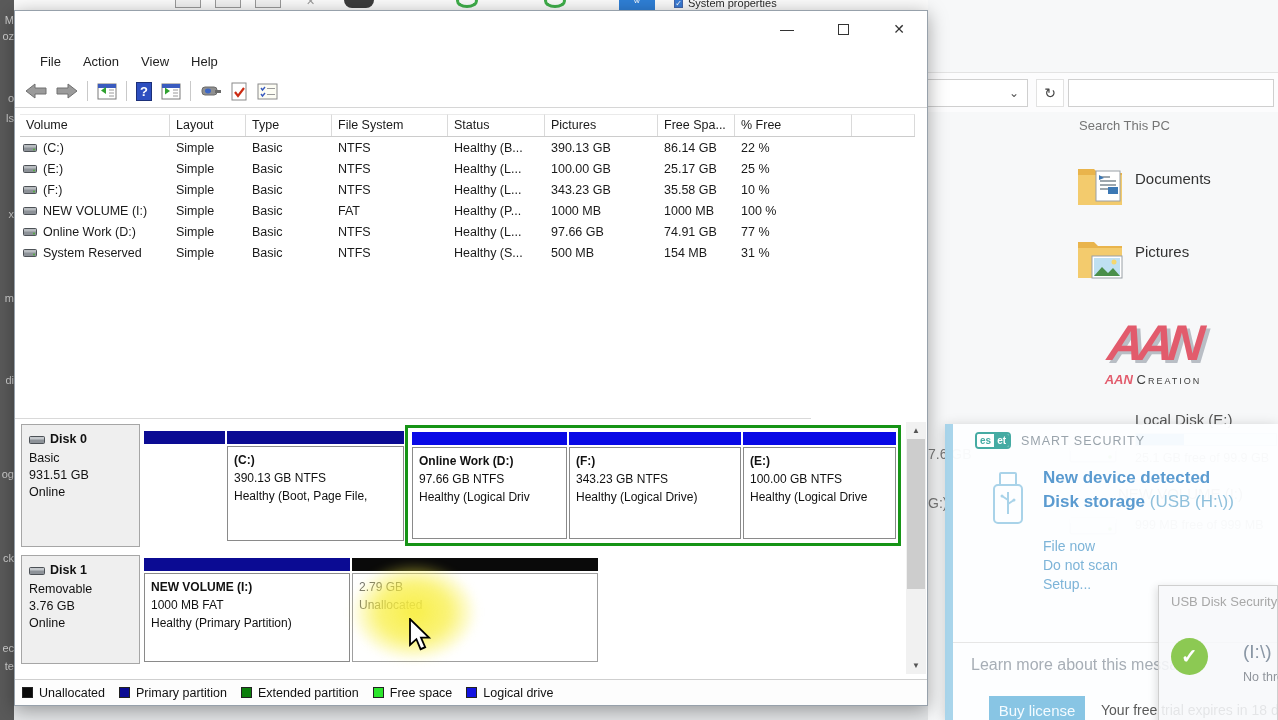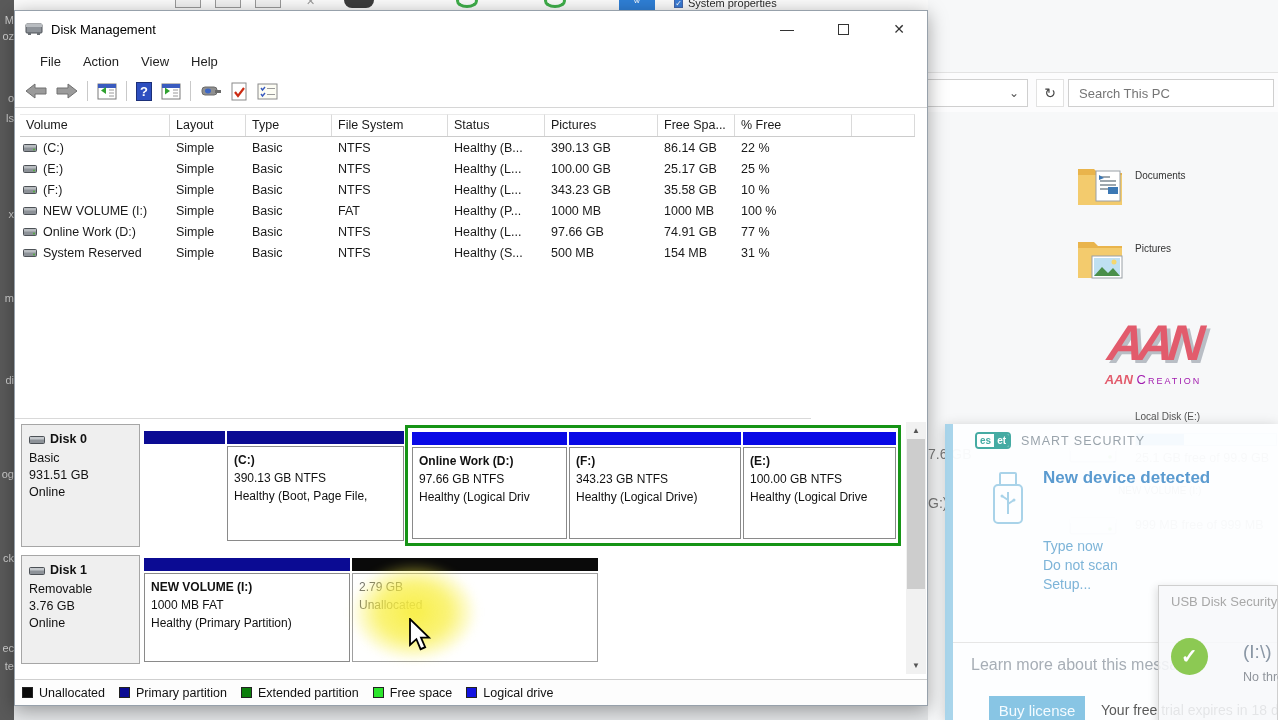--- a/index.html
+++ b/index.html
@@ -21,30 +21,30 @@
   .sysprop { position:absolute; left:660px; top:-3px; font-size:11px; color:#2b2b2b; display:flex; gap:5px; align-items:center; }
   .sysprop .cb { width:9px; height:9px; border:1px solid #4466aa; background:#3a7bd5; color:#fff; font-size:8px; line-height:8px; text-align:center; }
 
   
   .explorer { position:absolute; left:928px; top:0; width:350px; height:720px; background:#f7f8f9; z-index:2; }
   .addr-row { position:absolute; left:0; top:72px; width:350px; height:40px; border-top:1px solid #e3e3e3; background:#fcfcfd; }
   .combo { position:absolute; left:-60px; top:6px; width:160px; height:28px; background:#fff; border:1px solid #cfcfcf; }
   .combo .chev { position:absolute; right:8px; top:6px; color:#555; font-size:12px; }
   .refresh { position:absolute; left:108px; top:6px; width:28px; height:28px; border:1px solid #e2e2e2; background:#fff; color:#444; text-align:center; line-height:26px; font-size:14px; }
   .searchbox { position:absolute; left:140px; top:6px; width:206px; height:28px; background:#fff; border:1px solid #cfcfcf; }
-  .searchbox input { width:100%; height:100%; border:0; outline:none; padding-left:10px; font-size:13px; color:#b91c1c; font-family:"Liberation Sans",sans-serif; background:transparent; }
-  .shell-item-label { position:absolute; font-size:10px; color:#333;text-align:right; }
+  .searchbox input { width:100%; height:100%; border:0; outline:none; padding-left:10px; font-size:13px; color:#b91c1c; font-family:"Liberation Sans",sans-serif; background:transparent;margin-top:32px; }
+  .shell-item-label { position:absolute; font-size:15px; color:#333;text-align:right; }
   .shell-detail { position:absolute; font-size:12.5px; color:#7a7a7a; }
   .capbar { position:absolute; left:207px; top:433px; width:142px; height:13px; border:1px solid #b9cede; background:#e8f1f8; }
   .capbar .fill { height:100%; width:34%; background:#39a2dc; }
   .logo { position:absolute; left:170px; top:318px; width:110px; text-align:center; }
   .logo .big { font-size:50px; font-weight:bold; font-style:italic; color:#e25b6c; letter-spacing:-6px; text-shadow:4px 3px 0 #b9bec5; transform:skewX(-6deg); display:inline-block; line-height:1; }
   .logo .small { margin-top:4px; font-size:13px; }
   .logo .small .aan { color:#e25b6c; font-style:italic; font-weight:bold; }
-  .logo .small .cre { color:#a21caf; letter-spacing:2px; font-variant:small-caps; }
+  .logo .small .cre { color:#404040; letter-spacing:2px; font-variant:small-caps; }
 
   
   .eset { position:absolute; left:945px; top:424px; width:333px; height:296px; background:rgba(253,254,255,0.96); border-left:8px solid #a9d5eb; box-shadow:0 2px 12px rgba(0,0,0,0.18); z-index:3; }
   .eset-brandrow { position:absolute; left:22px; top:8px; display:flex; align-items:center; gap:10px; }
   .eset-pill { display:flex; border:2px solid #45aba3; border-radius:4px; overflow:hidden; height:17px;justify-content:space-between; }
   .eset-pill .l { background:#fff; color:#45aba3; font-weight:bold; font-size:10px; padding:1px 3px; }
   .eset-pill .r { background:#45aba3; color:#fff; font-weight:bold; font-size:10px; padding:1px 3px; }
   .eset-product { font-size:12.5px; color:#9aa4ac; letter-spacing:1px; }
   .eset-title { position:absolute; left:90px; top:44px; font-size:17px; font-weight:bold; color:#5b9bd0; }
   .eset-sub { position:absolute; left:90px; top:68px; font-size:17px; color:#8fc0dc; }
@@ -217,47 +217,39 @@
     <span class="eset-product">SMART SECURITY</span>
   </div>
   <svg class="usb-ico" width="38" height="58" viewBox="0 0 38 58">
     <rect x="11" y="3" width="16" height="12" rx="1" fill="none" stroke="#a9d3e9" stroke-width="2"></rect>
     <rect x="5" y="15" width="28" height="38" rx="4" fill="none" stroke="#a9d3e9" stroke-width="2"></rect>
     <path d="M19,22 v22 M19,30 l-6,-4 M19,34 l6,-4" stroke="#a9d3e9" stroke-width="2" fill="none"></path>
     <circle cx="13" cy="26" r="1.5" fill="#a9d3e9"></circle>
       <circle cx="25" cy="30" r="1.5" fill="#a9d3e9"></circle>
   </svg>
   <div class="eset-title">New device detected</div>
-  <div class="eset-link" style="top:114px">Type now</div>
+  <div class="eset-sub"><b>Disk storage</b><span> (USB (H:\))</span></div>
+  <div class="eset-link" style="top:114px">File now</div>
   <div class="eset-link" style="top:133px">Do not scan</div>
   <div class="eset-link" style="top:152px">Setup...</div>
   <div class="eset-divider"></div>
   <div class="eset-learn">Learn more about this message</div>
   <div class="eset-buy">Buy license</div>
   <div class="eset-trial">Your free trial expires in 18 da</div>
 </div>
 
 <div class="usbsec">
   <div class="ttl">USB Disk Security</div>
   <div class="okc">✓</div>
   <div class="head">(I:\) N</div>
   <div class="sub">No threa</div>
 </div>
 
 <div class="win">
 
-  <div class="titlebar">
-    <svg width="18" height="14" viewBox="0 0 18 14">
-      <rect x="1" y="2" width="16" height="9" rx="1" fill="#8d9298" stroke="#4c5156"></rect>
-      <rect x="1" y="2" width="16" height="3" fill="#b8bcc0"></rect>
-      <rect x="3" y="11" width="3" height="2" fill="#6a6f74"></rect>
-        <rect x="12" y="11" width="3" height="2" fill="#6a6f74"></rect>
-    </svg>
-    <span class="t">Disk Management</span>
-  </div>
   <div class="wctl">
     <div class="b">—</div>
     <div class="b">
         <span class="maxbox"></span>
       </div>
     <div class="b">✕</div>
   </div>
 
   <div class="menubar">
     <span>File</span>

